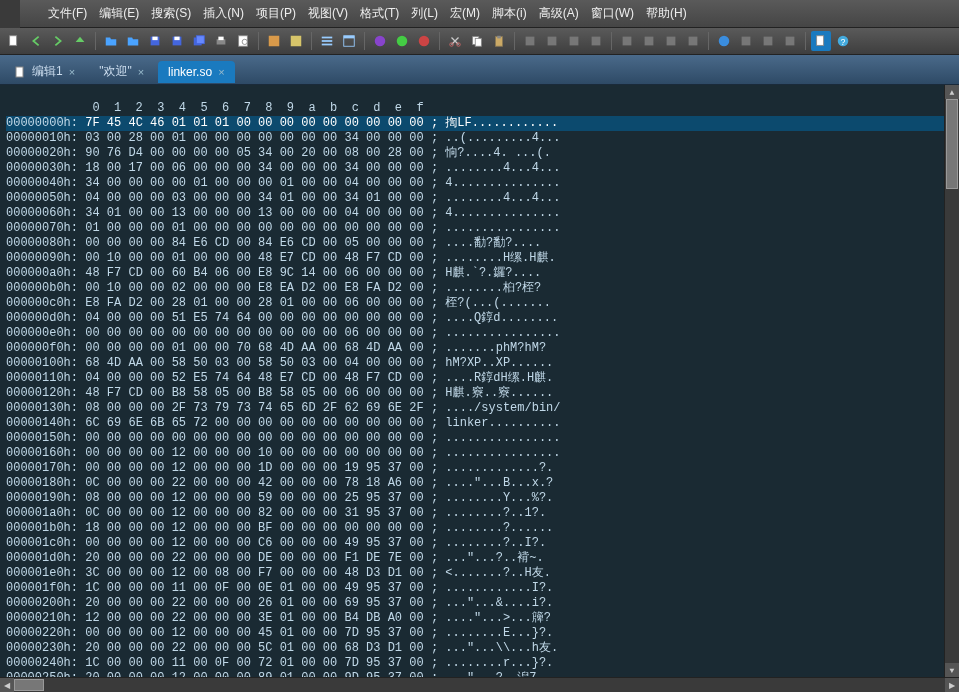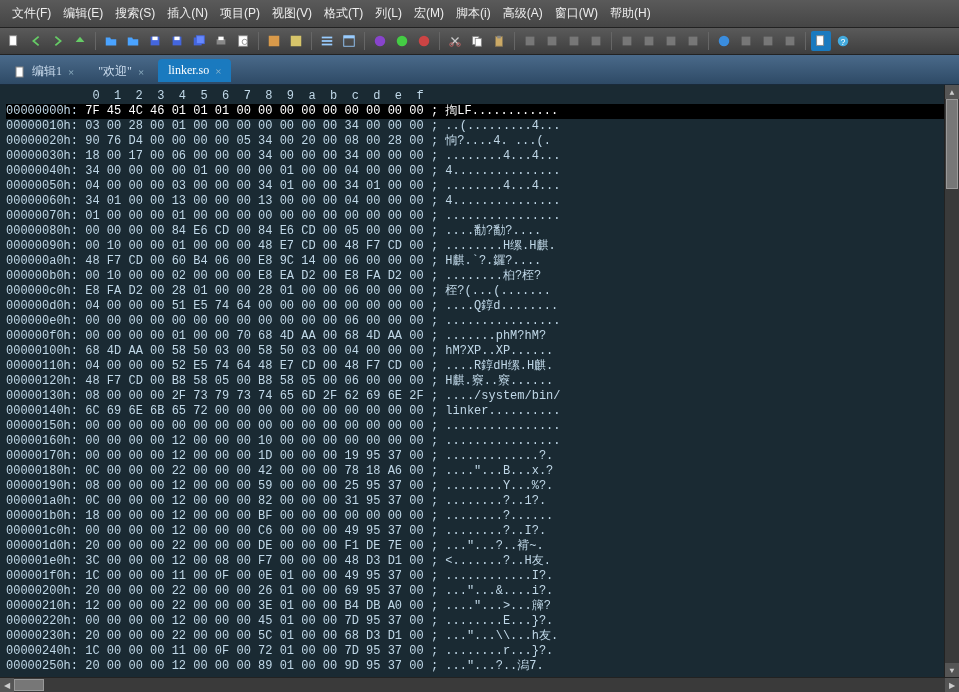--- a/index.html
+++ b/index.html
@@ -10,22 +10,23 @@
   color: #ddd;
   width: 959px;
   height: 692px;
   overflow: hidden;
   display: flex;
   flex-direction: column;
 }
 .menubar {
   background: linear-gradient(#5a5a5a, #454545);
   display: flex;
-  padding: 3px 6px;
+  padding: 3px 22px;
   border-bottom: 1px solid #222;
+  margin-left: 20px;
 }
 .menubar .item {
   padding: 2px 6px;
   cursor: pointer;
   color: #eee;
 }
 .toolbar {
   background: linear-gradient(#5a5a5a, #3e3e3e);
   display: flex;
   align-items: center;
@@ -37,24 +38,23 @@
   width: 20px; height: 20px;
   display: flex; align-items: center; justify-content: center;
   border-radius: 2px;
   cursor: pointer;
 }
 .tbtn svg { width: 14px; height: 14px; }
 .sep { width:1px; height:18px; background:#666; margin:0 3px; }
 .tabbar {
   background: linear-gradient(#4a6a8a, #2e4a66);
   display: flex;
-  align-items: flex-start;
+  align-items: center;
   padding: 4px 4px 0 4px;
   border-bottom: 1px solid #1a2a3a;
-  font-family: Liberation Serif, serif;
 }
 .tab {
   display: flex; align-items: center;
   padding: 4px 10px;
   margin-right: 4px;
   cursor: pointer;
   color: #cde;
   border-radius: 4px 4px 0 0;
   gap: 6px;
 }
@@ -67,24 +67,24 @@
 .editor {
   flex: 1;
   background: #1a2a33;
   font-family: Consolas, "Courier New", monospace;
   font-size: 12px;
   line-height: 15px;
   overflow: hidden;
   position: relative;
   display:flex;
 }
-.editor-inner { flex:1; overflow:hidden; white-space: pre; padding: 4px 0 0 6px; }
+.editor-inner { flex:1; overflow:hidden; white-space: pre; padding: 16px 0 0 6px; }
 .ruler { color: #4a9ad0; }
 .row { display:block; color:#c0d8e8; }
-.row.hl { background:#000000; color:#fff; }
+.row.hl { background:#0c4a6e; color:#fff; }
 .addr { color:#c0d8e8; }
 .scrollbar-v {
   width: 15px;
   background:#3a3a3a;
   border-left:1px solid #222;
   position:relative;
 }
 .scrollbar-v .thumb {
   position:absolute; left:1px; right:1px;
   top:14px; height:90px;

